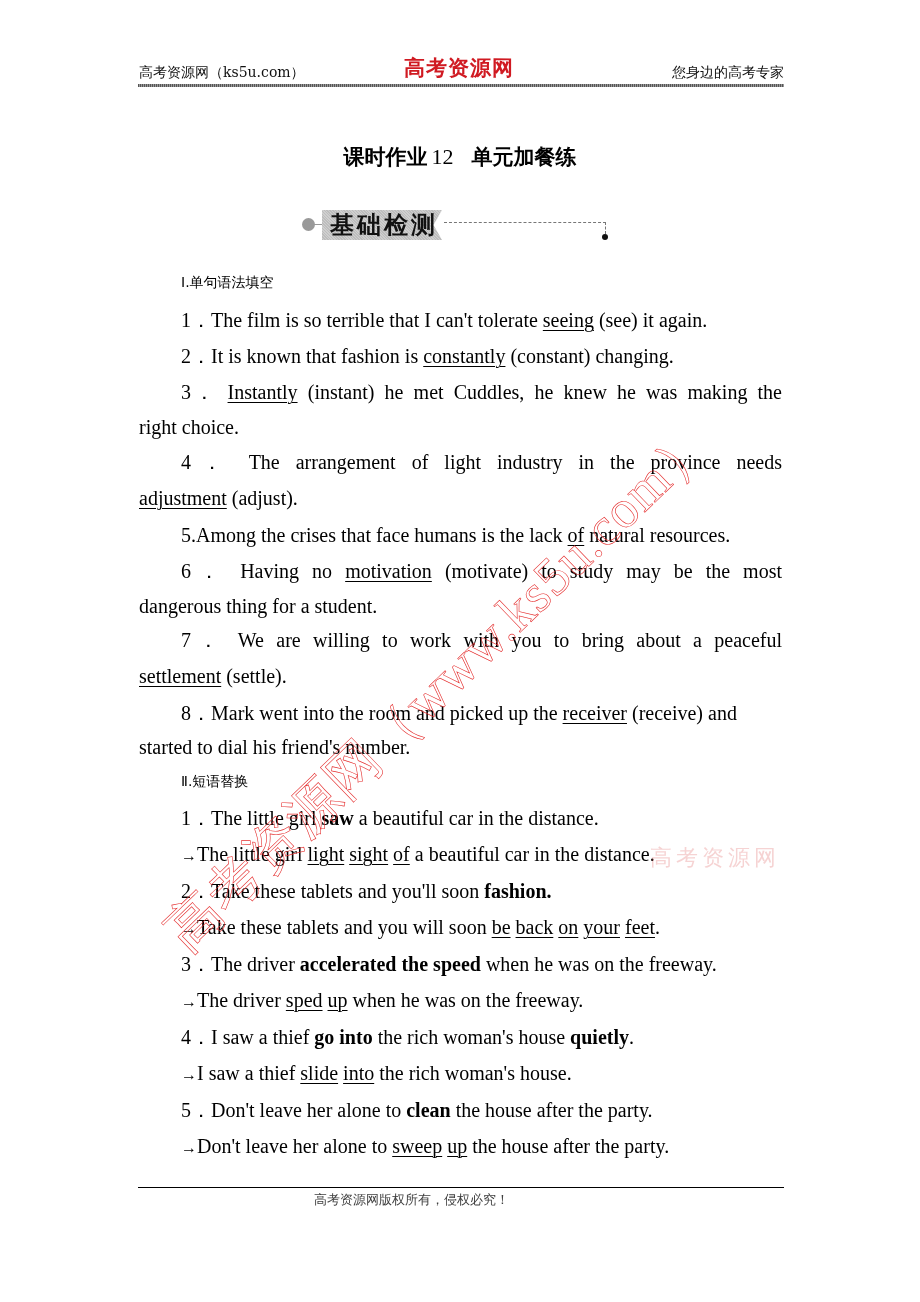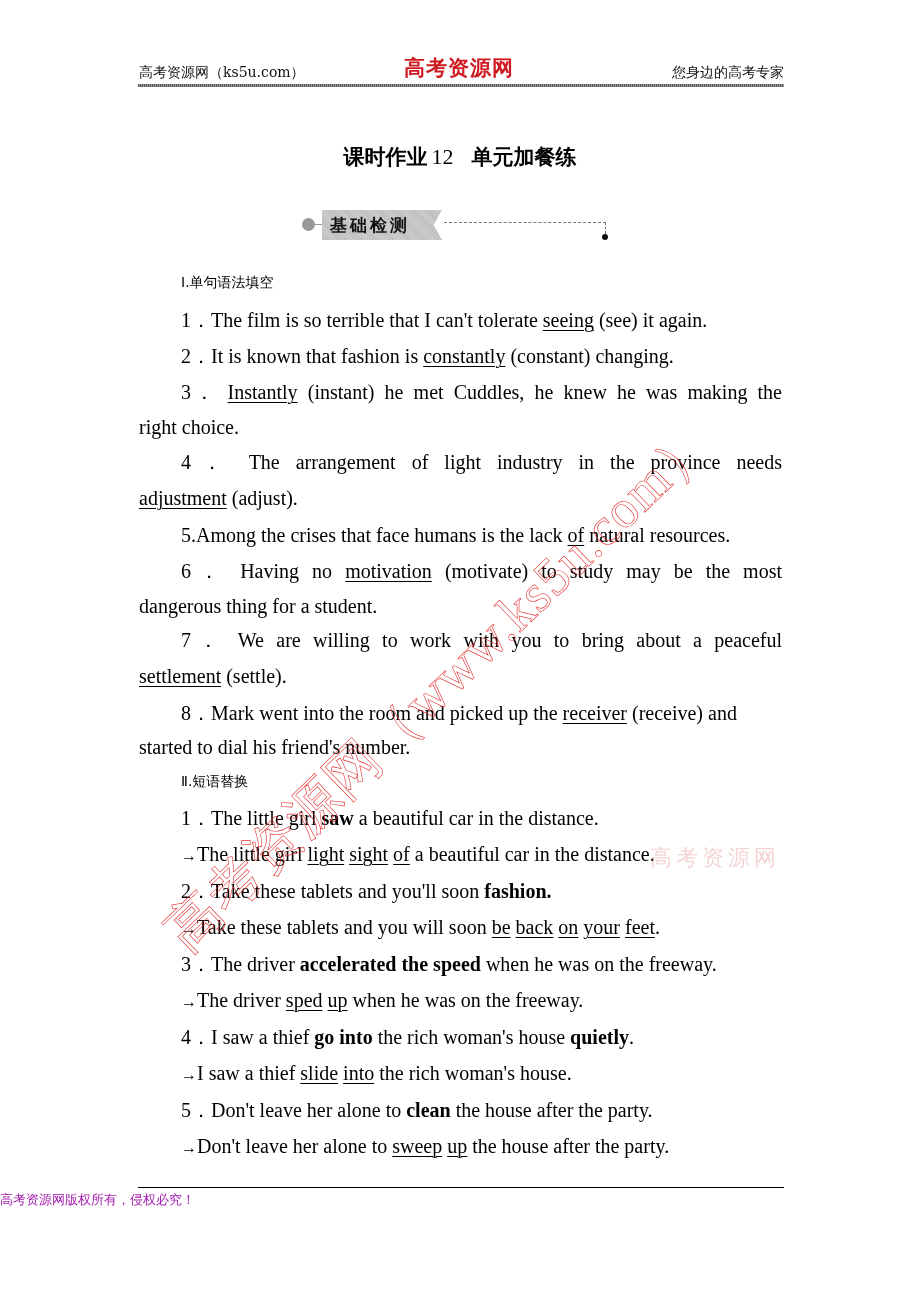--- a/index.html
+++ b/index.html
@@ -18,38 +18,38 @@
   .doc-title { position: absolute; left: 0; width: 920px; top: 143px; text-align: center;
                font-size: 21px; font-weight: bold; font-family: "DejaVu Sans", sans-serif; }
   .doc-title .num { font-family: "Liberation Serif", serif; font-weight: normal; font-size: 22px; margin: 0 18px 0 4px; }
 
   .banner { position: absolute; left: 300px; top: 208px; width: 312px; height: 34px; }
   .banner .dot { position: absolute; left: 2px; top: 10px; width: 13px; height: 13px; border-radius: 50%; background: #999; }
   .banner .link { position: absolute; left: 14px; top: 16px; width: 8px; height: 1px; background: #999; }
   .banner .tag { position: absolute; left: 22px; top: 2px; width: 120px; height: 30px;
                  background: repeating-linear-gradient(45deg, #bdbdbd 0 1px, #cfcfcf 1px 2px);
                  clip-path: polygon(0 0, 100% 0, 93% 50%, 100% 100%, 0 100%);
-                 font-family: "DejaVu Sans", sans-serif; font-weight: bold; font-size: 17px;
+                 font-family: "DejaVu Sans", sans-serif; font-weight: bold; font-size: 24px;
                  line-height: 30px; padding-left: 8px; box-sizing: border-box; letter-spacing: 3px; color: #111; }
   .banner .dash { position: absolute; left: 144px; top: 14px; width: 162px; border-top: 1px dashed #777; }
   .banner .drop { position: absolute; left: 305px; top: 14px; height: 12px; border-left: 1px dashed #777; }
   .banner .end { position: absolute; left: 302px; top: 26px; width: 6px; height: 6px; border-radius: 50%; background: #111; }
 
   .content { position: absolute; left: 139px; top: 266px; width: 643px; font-size: 20px; }
   .line { position: absolute; left: 0; width: 643px; white-space: nowrap; line-height: 24px; }
   .line.ind { padding-left: 42px; box-sizing: border-box; }
   .line.just { text-align: justify; text-align-last: justify; white-space: normal; }
   .sec { font-family: "DejaVu Sans", sans-serif; font-size: 14px; }
   u { text-decoration: underline; text-underline-offset: 3px; text-decoration-thickness: 1px; }
   b { font-weight: bold; }
   .arrow { font-size: 16px; }
 
   .ftr-rule { position: absolute; left: 138px; top: 1187px; width: 646px; height: 1px; background: #000; }
-  .ftr-text { position: absolute; left: 0; width: 823px; top: 1191px; 
-              font-size: 13px; color: #a21caf; font-family: "DejaVu Serif", serif; }
+  .ftr-text { position: absolute; left: 0; width: 823px; top: 1191px; text-align: center;
+              font-size: 13px; color: #404040; font-family: "DejaVu Serif", serif; }
 
   .wm { position: absolute; left: 150px; top: 915px; transform-origin: 0 0; transform: rotate(-44deg);
         font-size: 54px; color: rgba(235, 40, 40, 0.85); white-space: nowrap;
         font-family: "Liberation Serif", serif; -webkit-text-stroke: 0.6px #e53030; color: transparent;
         pointer-events: none; letter-spacing: 1px; }
   .wm2 { position: absolute; left: 650px; top: 843px; font-size: 22px; color: rgba(220,80,80,0.25);
          font-family: "DejaVu Sans", sans-serif; pointer-events: none; letter-spacing: 4px; }
 </style>
 </head>
 <body>

